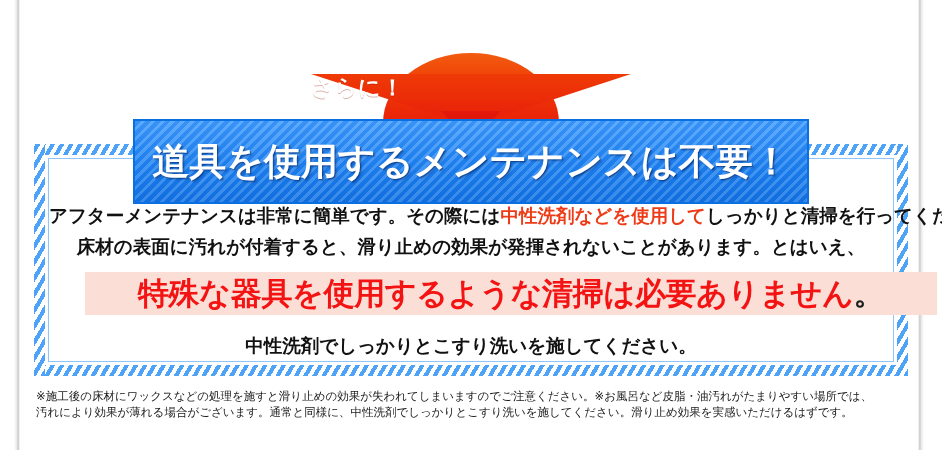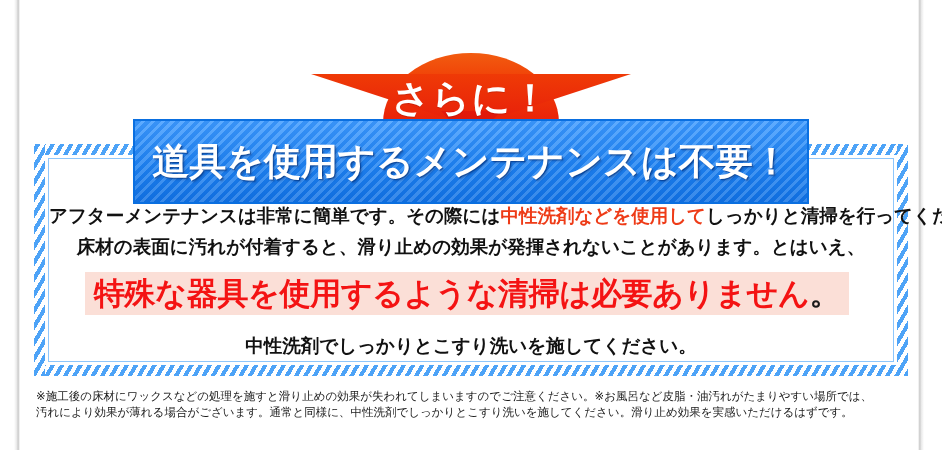--- a/index.html
+++ b/index.html
@@ -67,22 +67,21 @@
     width: 60px;
     height: 32px;
     background: linear-gradient(to bottom, #e2190b 0%, #d4120a 100%);
     clip-path: polygon(0% 0%, 100% 0%, 50% 100%);
   }
   .arrow-label {
     position: absolute;
     left: 0;
     top: 20px;
     width: 320px;
-    text-align: center;
-    font-size: 38px;
+    font-size: 22px;
     font-weight: bold;
     color: #ffffff;
     letter-spacing: 1px;
     text-shadow: 0 1px 0 rgba(150,20,0,.35);
     z-index: 5;
   }
 
   
   .blue-box {
     position: absolute;
@@ -164,21 +163,21 @@
     white-space: nowrap;
   }
   .line1 { top: 44px; font-size: 18.5px; }
   .line2 { top: 75px; font-size: 18.5px; }
   .hl-red { color: #ee3b17; }
 
   .highlight-row {
     position: absolute;
     left: 36px;
     top: 113px;
-    width: 764px;
+    width: 852px;
     height: 43px;
     background: #fbdfd7;
     display: flex;
     align-items: center;
     justify-content: center;
   }
   .highlight-text {
     font-size: 31px;
     font-weight: bold;
     color: #f41313;

